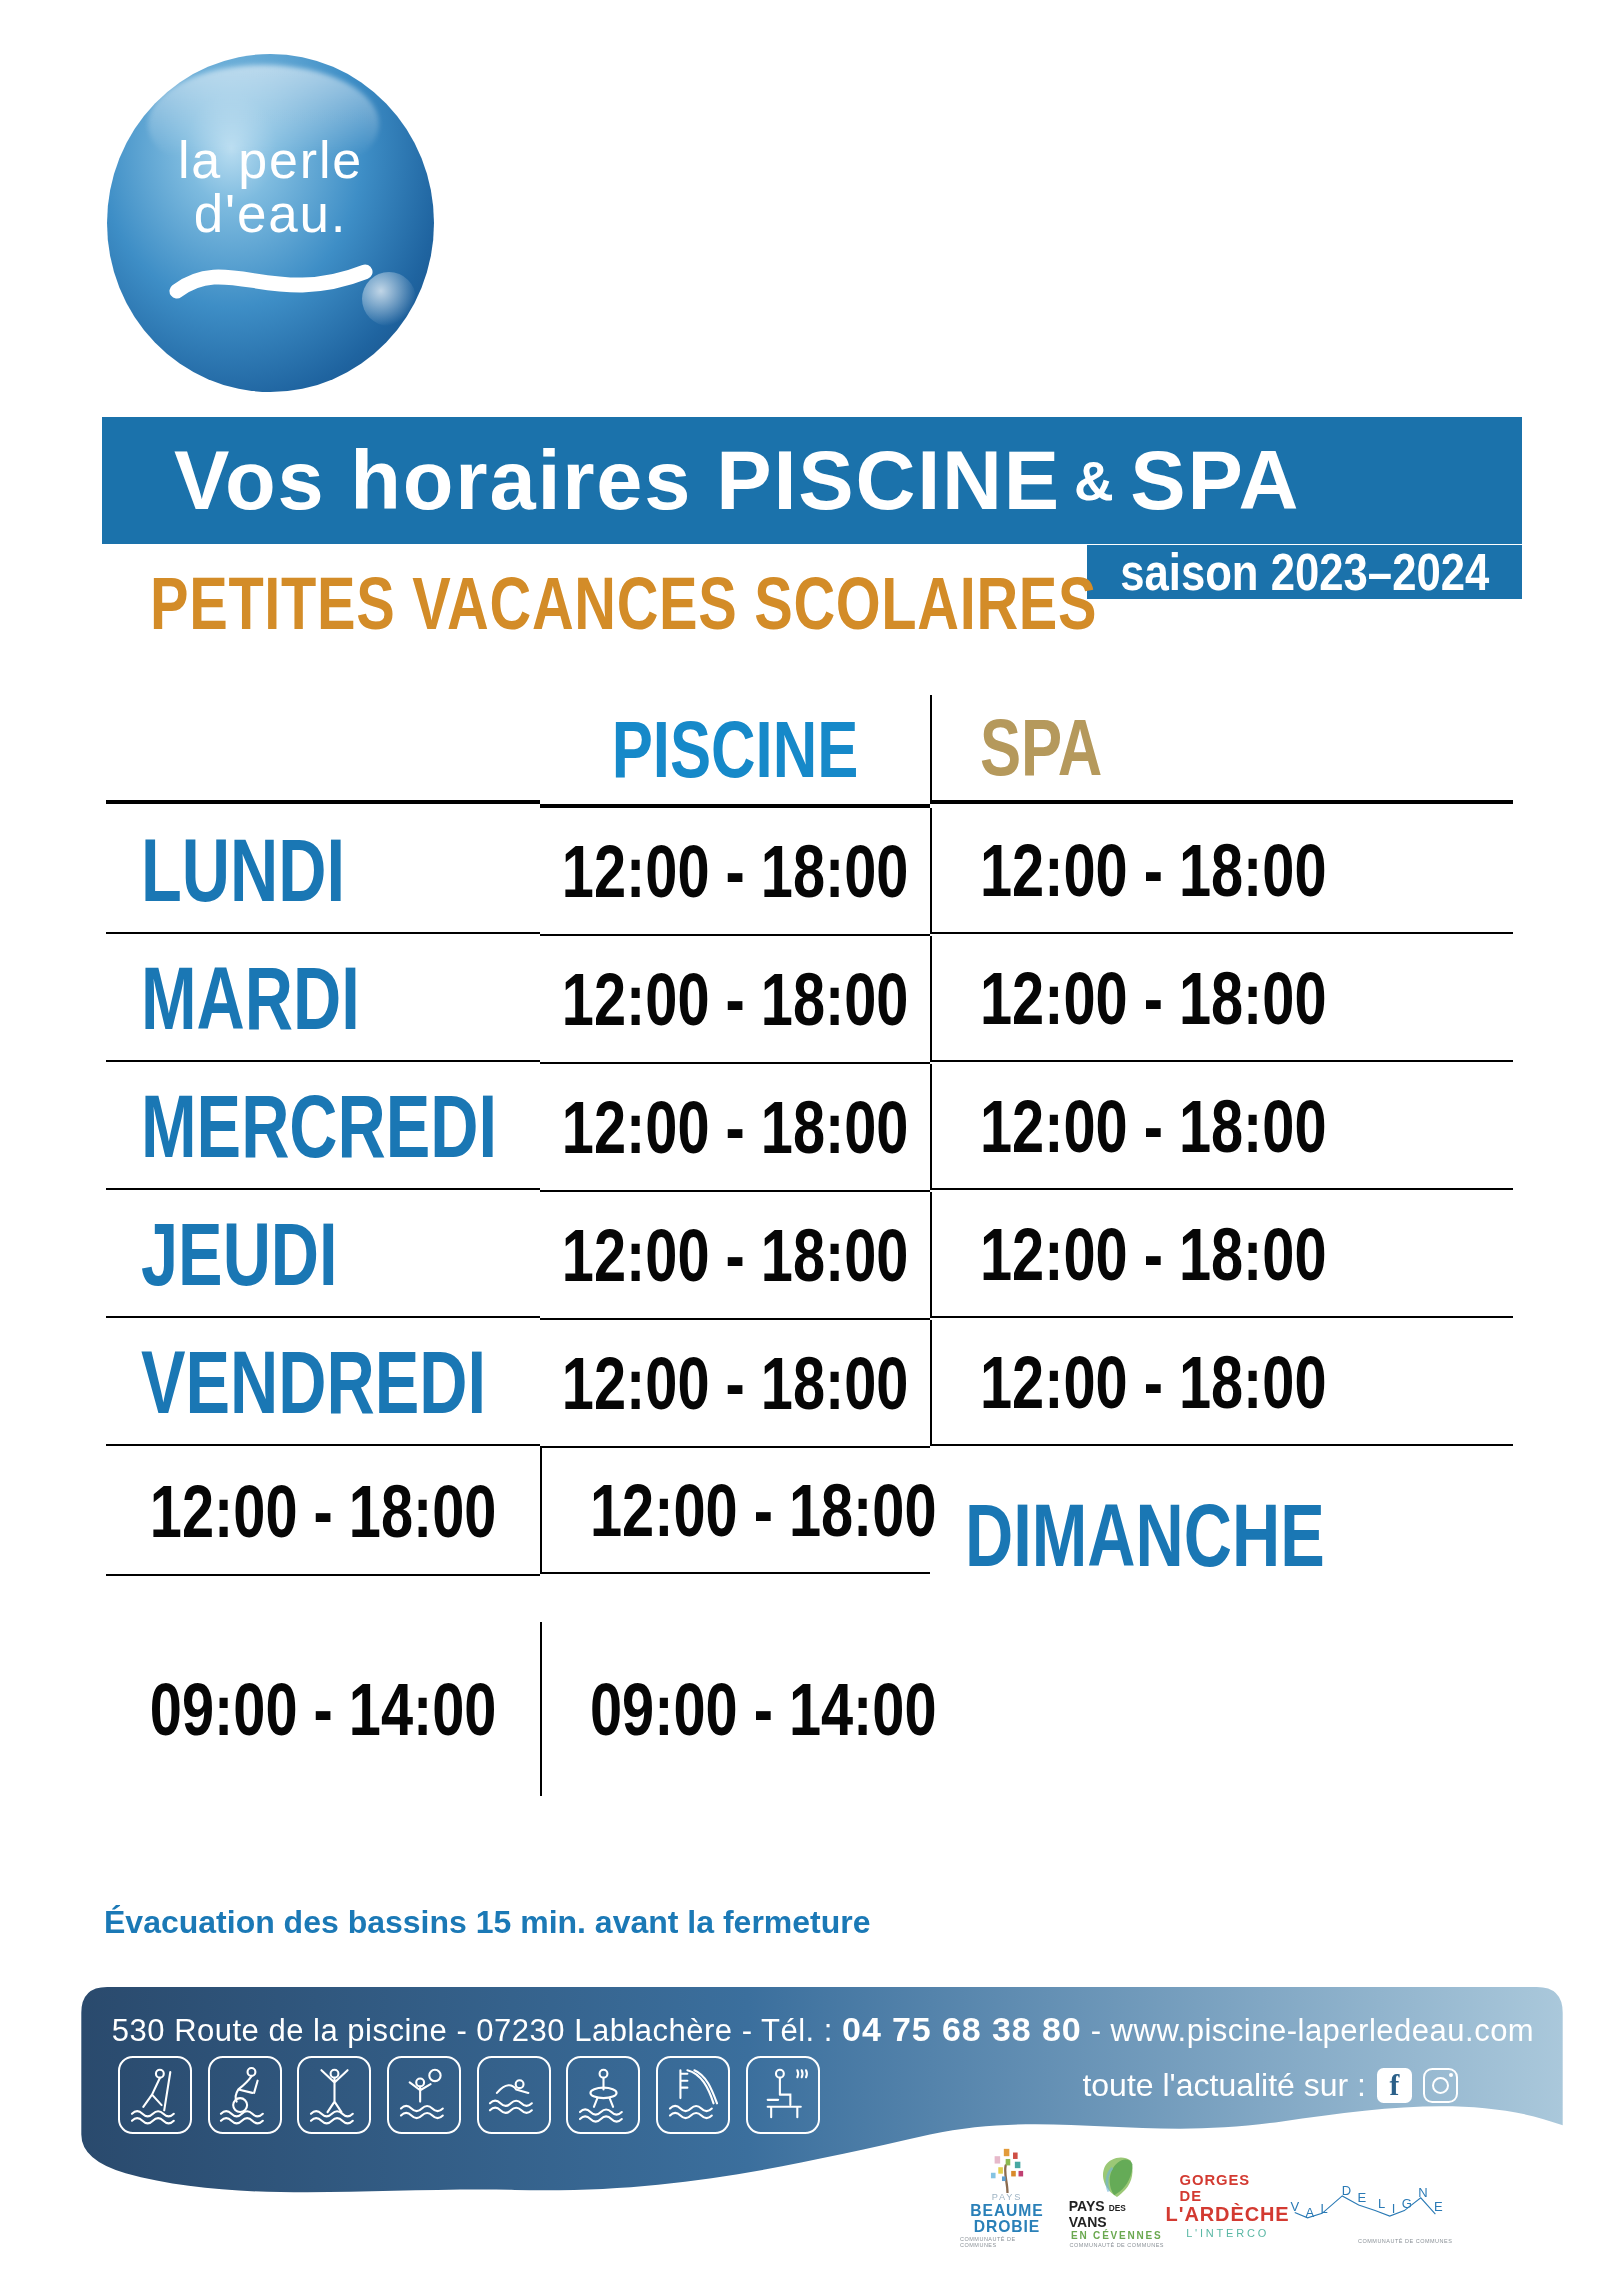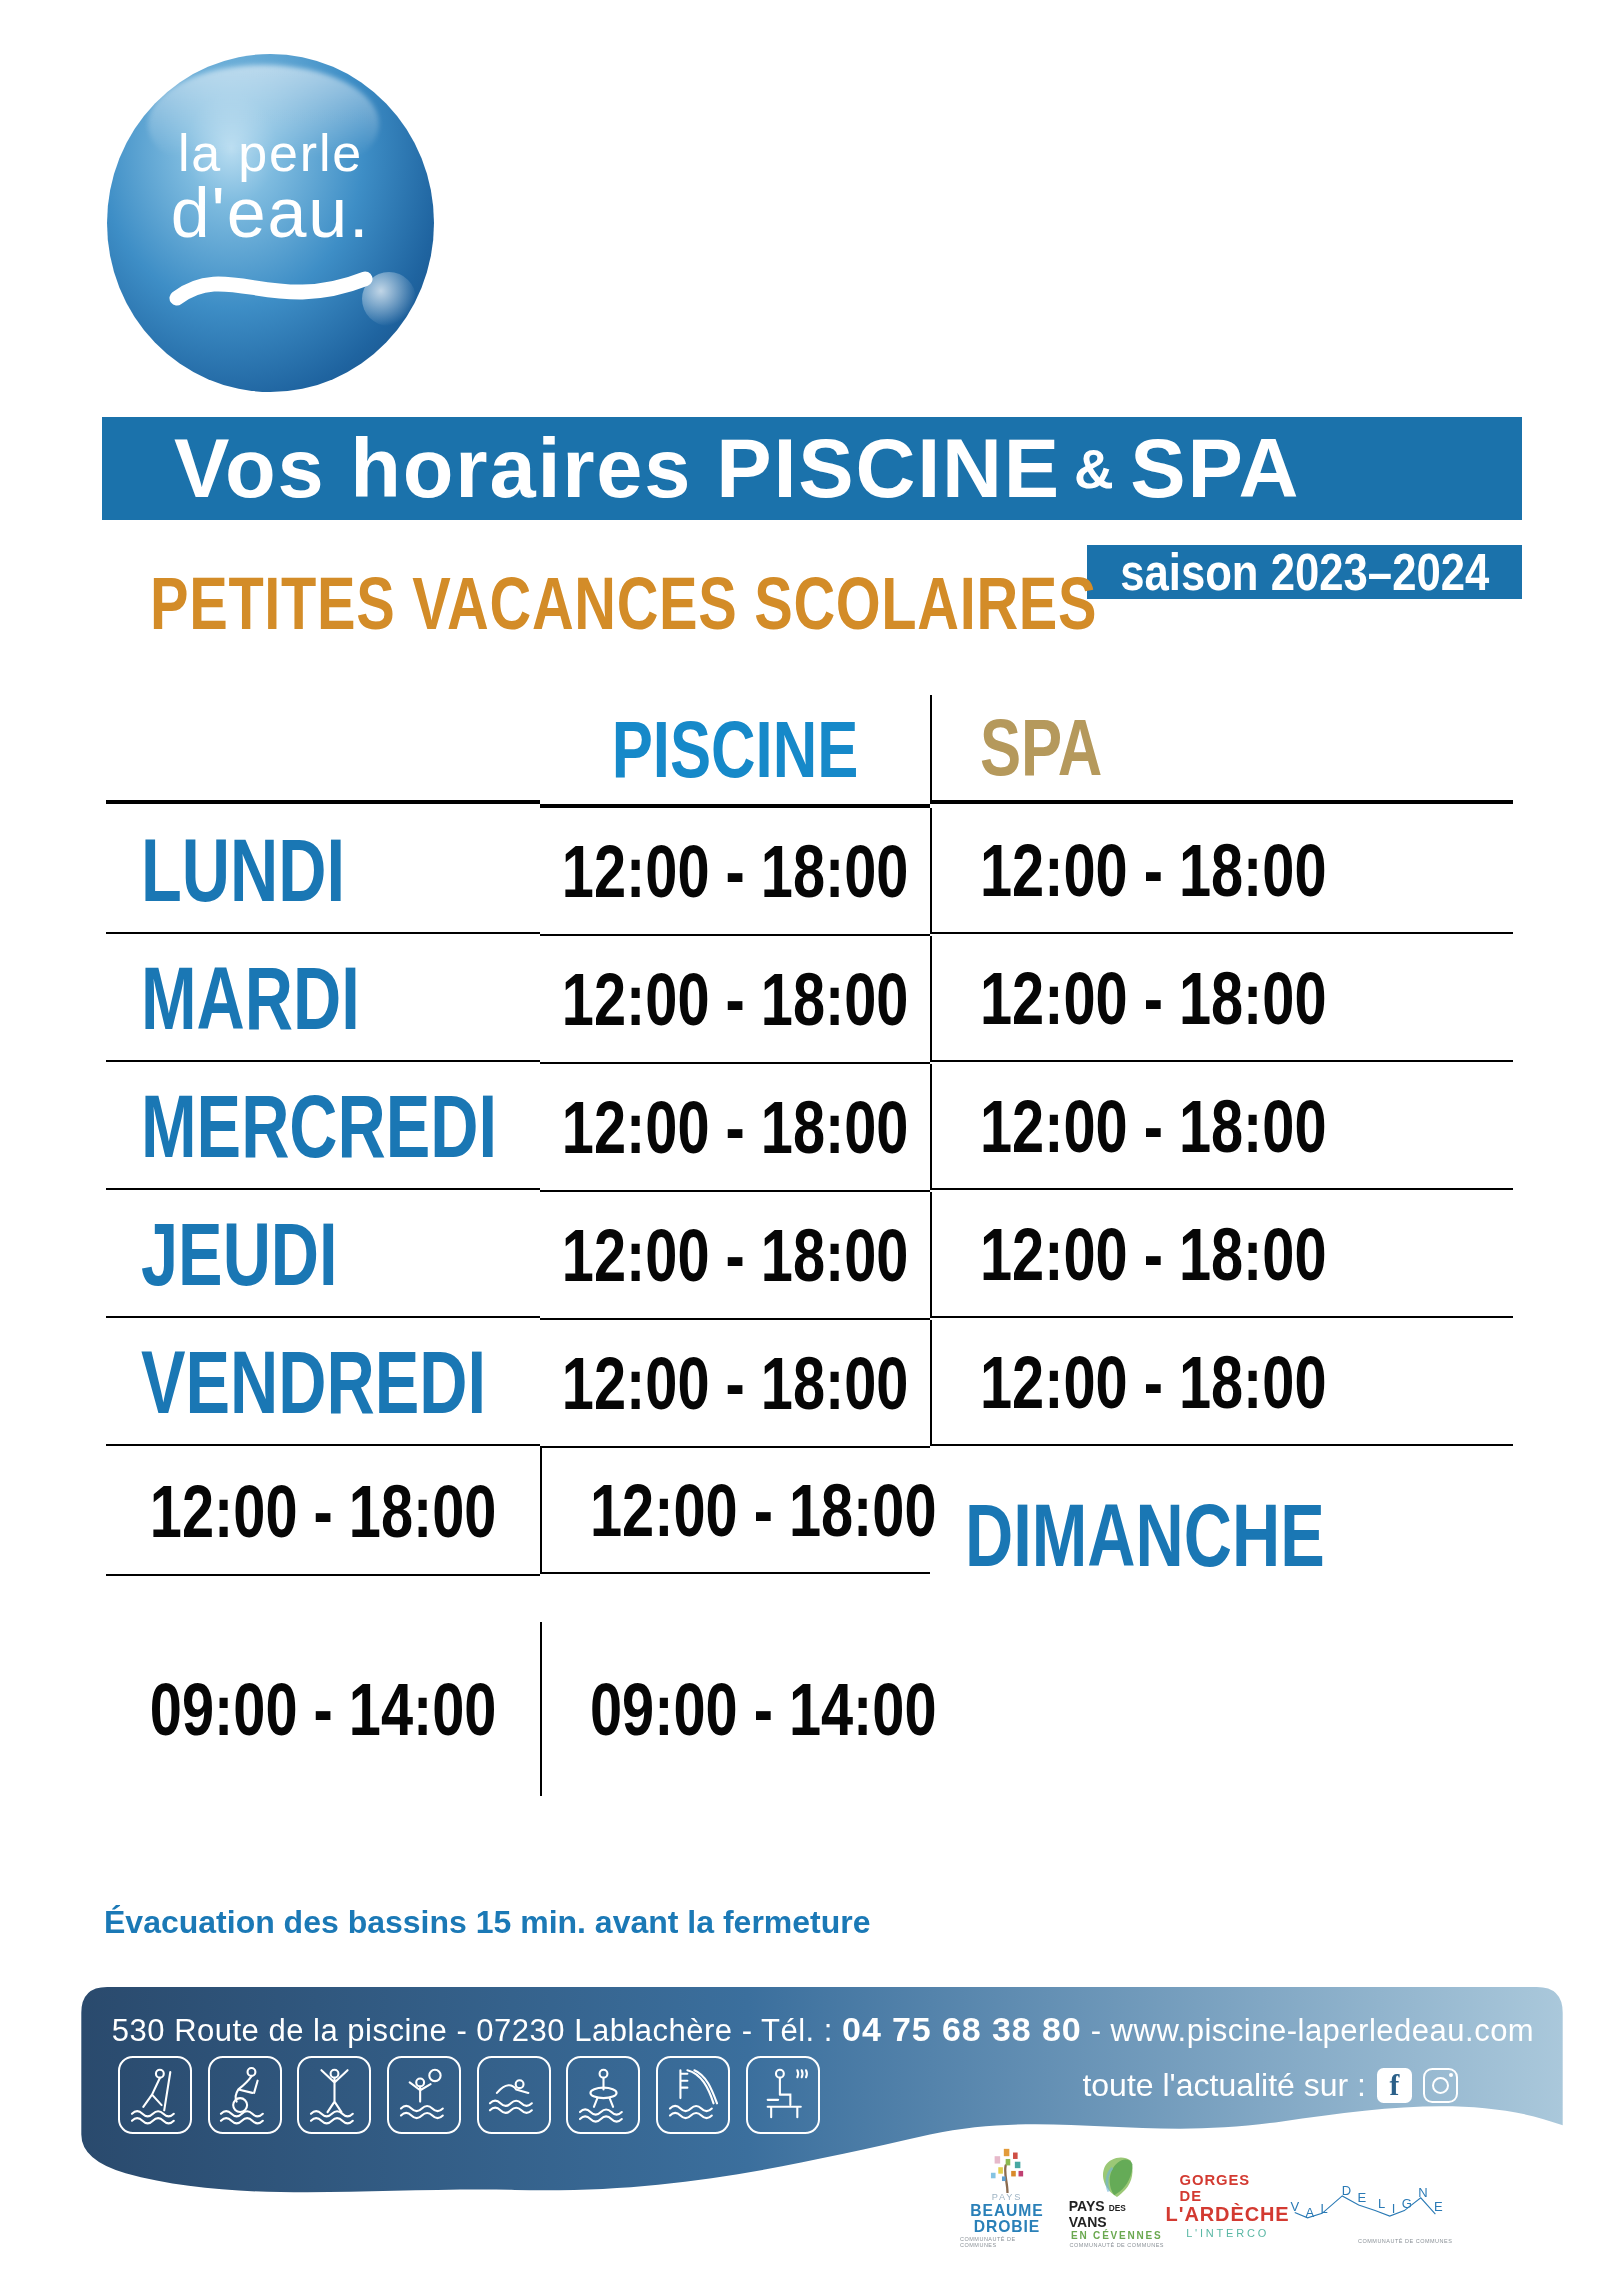--- a/index.html
+++ b/index.html
@@ -18,32 +18,32 @@
   }
   .sphere::before {
     content:''; position:absolute; top:11px; left:41px; width:231px; height:118px; border-radius:50%;
     background:linear-gradient(rgba(255,255,255,.55), rgba(255,255,255,0) 78%); filter:blur(2.8px);
   }
   .sphere::after {
     content:''; position:absolute; right:18.5px; bottom:66px; width:54px; height:54px; border-radius:50%;
     background:radial-gradient(circle at 35% 35%, rgba(255,255,255,.95), rgba(255,255,255,0) 72%); opacity:.75;
   }
   .logo-l1 { color:#fff; font-size:52px; letter-spacing:1.8px; line-height:1; z-index:2; }
-  .logo-l2 { color:#fff; font-size:70px; letter-spacing:1.8px; line-height:.9; z-index:2; margin-top:3.7px; }
+  .logo-l2 { color:#fff; font-size:53px; letter-spacing:1.8px; line-height:.9; z-index:2; margin-top:3.7px; }
   .logo-wave { z-index:2; margin-top:13px; }
 
   
   .title-block { position:absolute; left:473px; top:137px; color:#1c77b5; }
   .main-title { font-family:"Liberation Serif","DejaVu Serif",serif; font-size:122px; line-height:1; letter-spacing:2.8px; white-space:nowrap; }
   .tilde-svg { display:inline-block; vertical-align:13px; margin:0 14.8px; }
   .subtitle { font-family:"Liberation Serif","DejaVu Serif",serif; font-size:52px; letter-spacing:3.7px; margin-top:20px; white-space:nowrap; }
 
   
   .banner {
-    position:absolute; left:102px; top:417px; width:1420px; height:103px; background:#1b72ab;
+    position:absolute; left:102px; top:417px; width:1420px; height:127px; background:#1b72ab;
     display:flex; align-items:center; padding-left:72px; box-sizing:border-box; color:#fff; white-space:nowrap;
   }
   .banner .b-pre { font-size:83px; font-weight:700; letter-spacing:1.8px; }
   .banner .b-strong { font-size:83px; font-weight:700; letter-spacing:1.8px; margin-left:24px; }
   .banner .b-amp { font-size:55px; font-weight:700; margin:0 16.6px 0 13px; }
   .season-box {
     position:absolute; left:1087px; top:545px; width:435px; height:54px; background:#1b72ab;
     display:flex; align-items:center; justify-content:center; color:#fff;
   }
   .season-box span { font-size:52px; font-weight:700; --sx:.84; }

